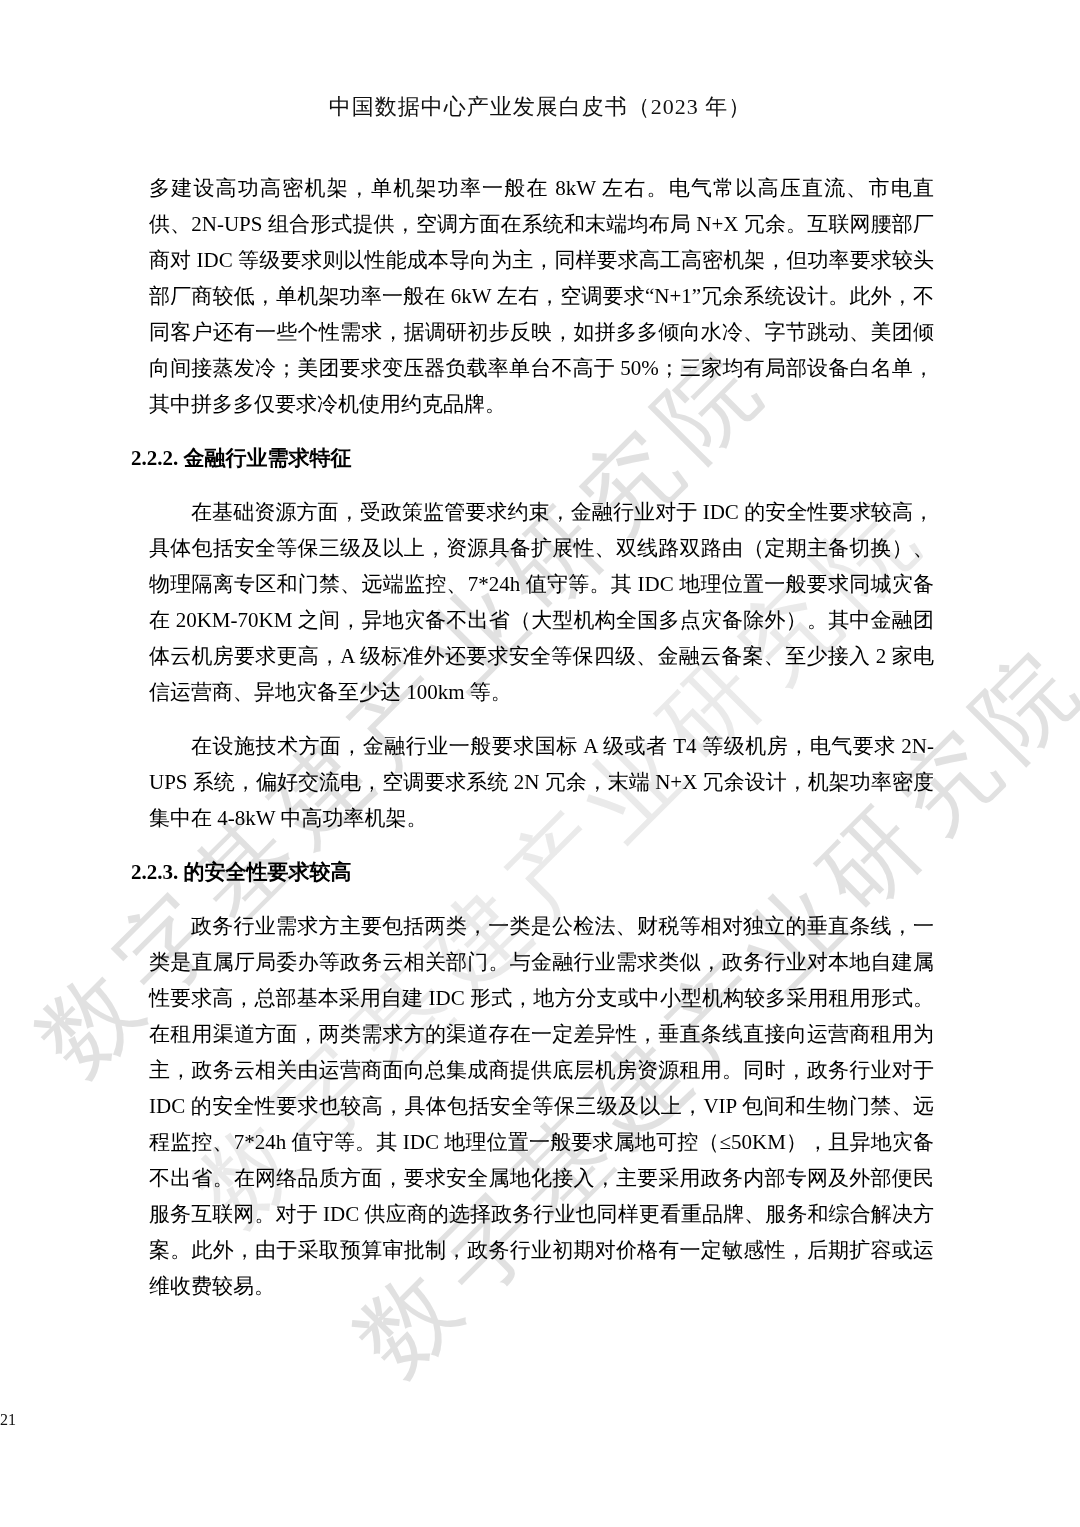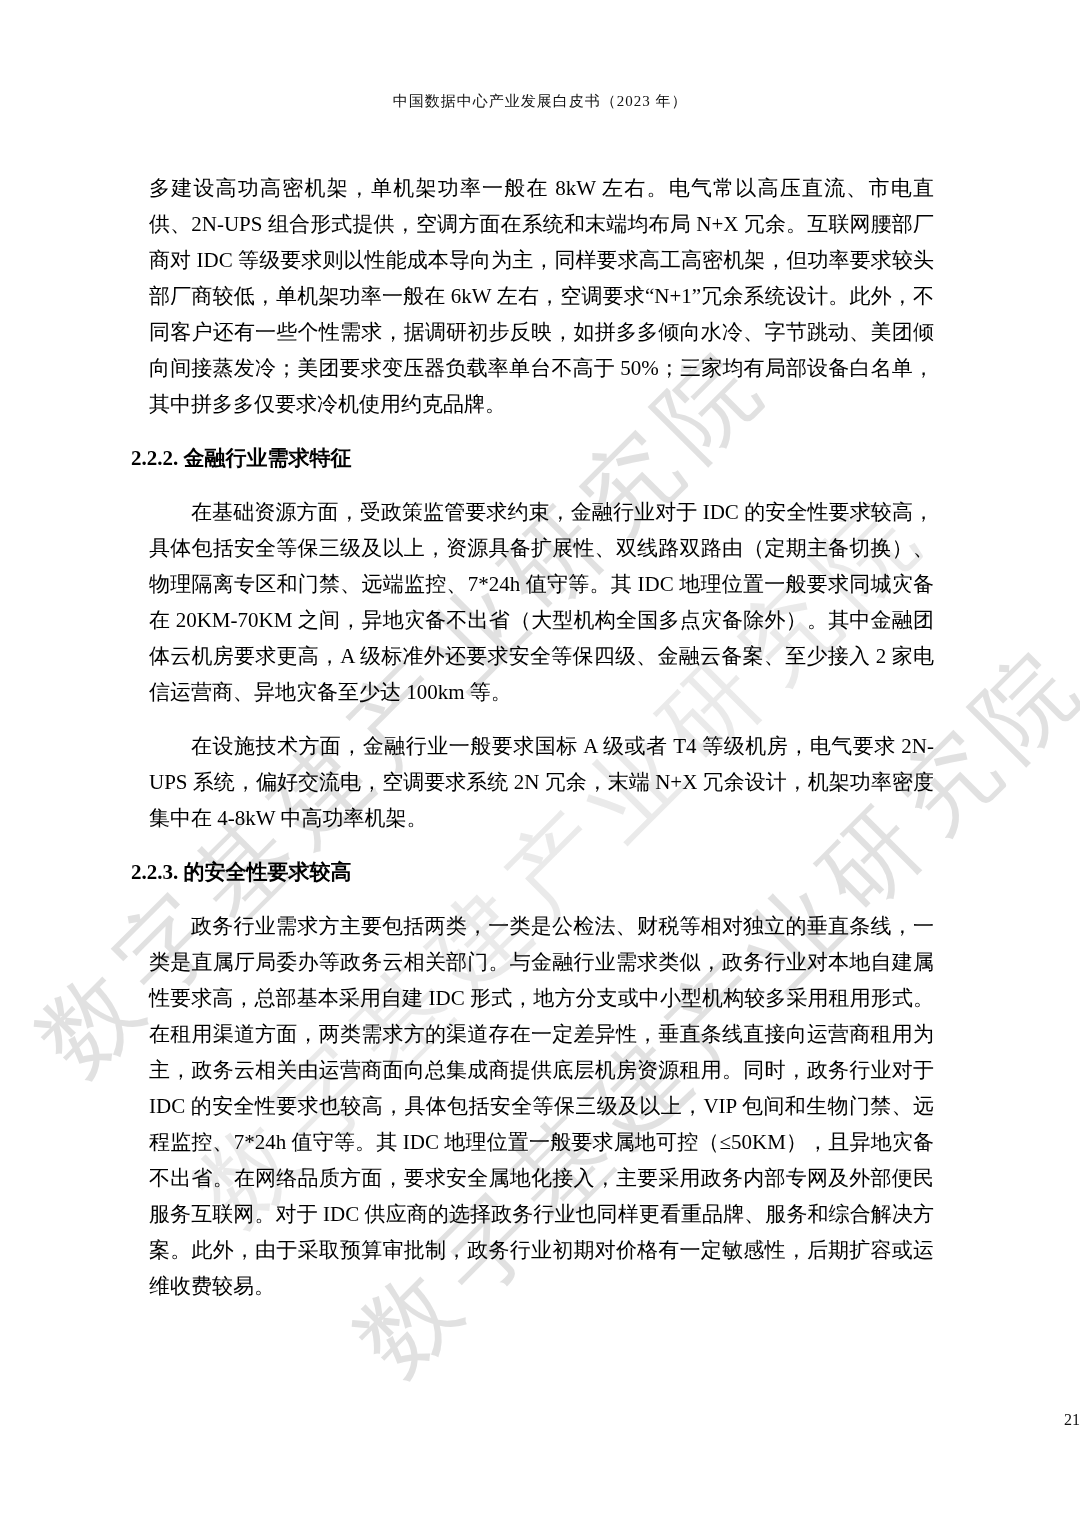--- a/index.html
+++ b/index.html
@@ -16,21 +16,21 @@
     overflow: hidden;
     font-family: "Liberation Serif", "DejaVu Serif", serif;
     color: #000000;
   }
   .running-head {
     position: absolute;
     top: 92px;
     left: 0;
     right: 0;
     text-align: center;
-    font-size: 15px;
+    font-size: 22px;
     letter-spacing: 1px;
     color: #111111;
   }
   .content {
     position: absolute;
     top: 152px;
     left: 131px;
     width: 821px;
     font-size: 21px;
     line-height: 36px;
@@ -48,21 +48,21 @@
     margin: 15px 0 8px 0;
     font-size: 21px;
     font-weight: bold;
     text-indent: 0;
   }
   .page-number {
     position: absolute;
     bottom: 98px;
     left: 0;
     right: 0;
-    text-align: right;
+    text-align: left;
     font-size: 16px;
     color: #111111;
   }
   .watermark {
     position: absolute;
     font-size: 95px;
     letter-spacing: 14px;
     white-space: nowrap;
     color: rgba(175, 175, 175, 0.38);
     transform: rotate(-45deg);

